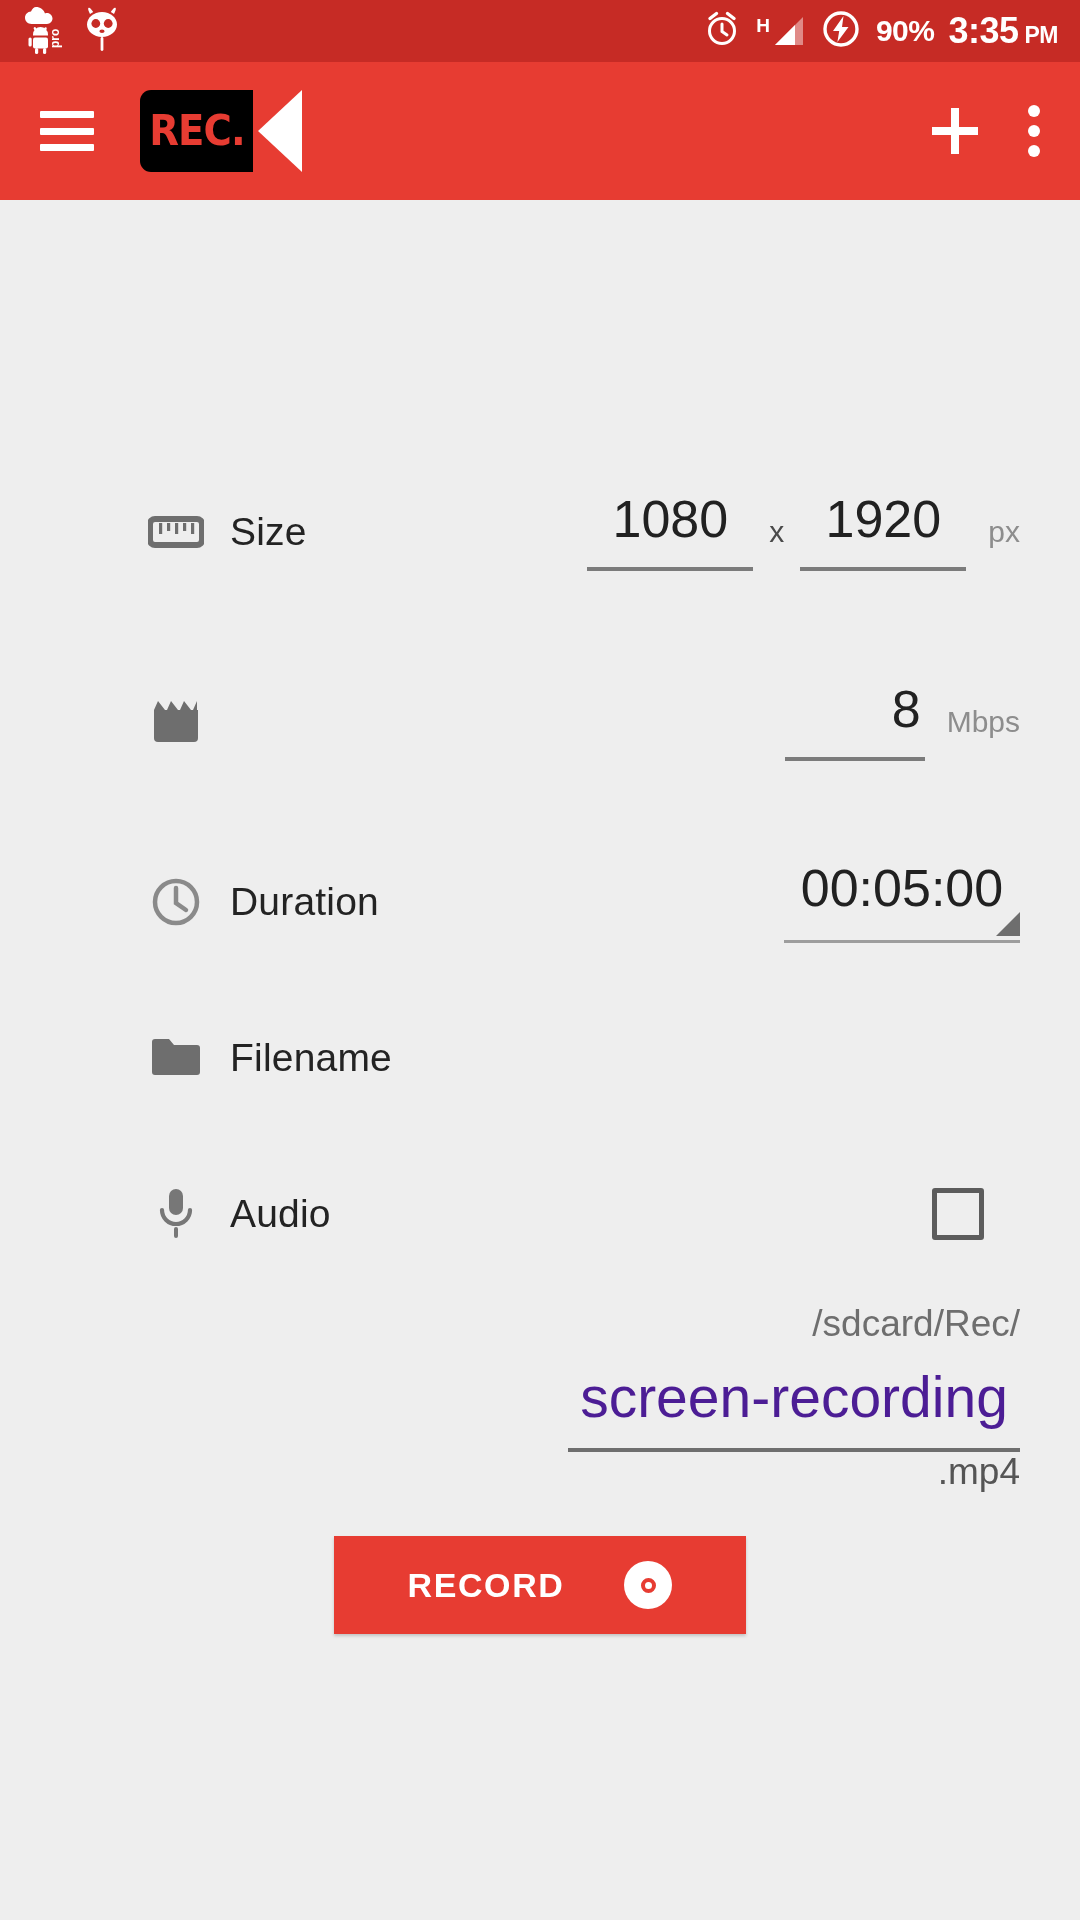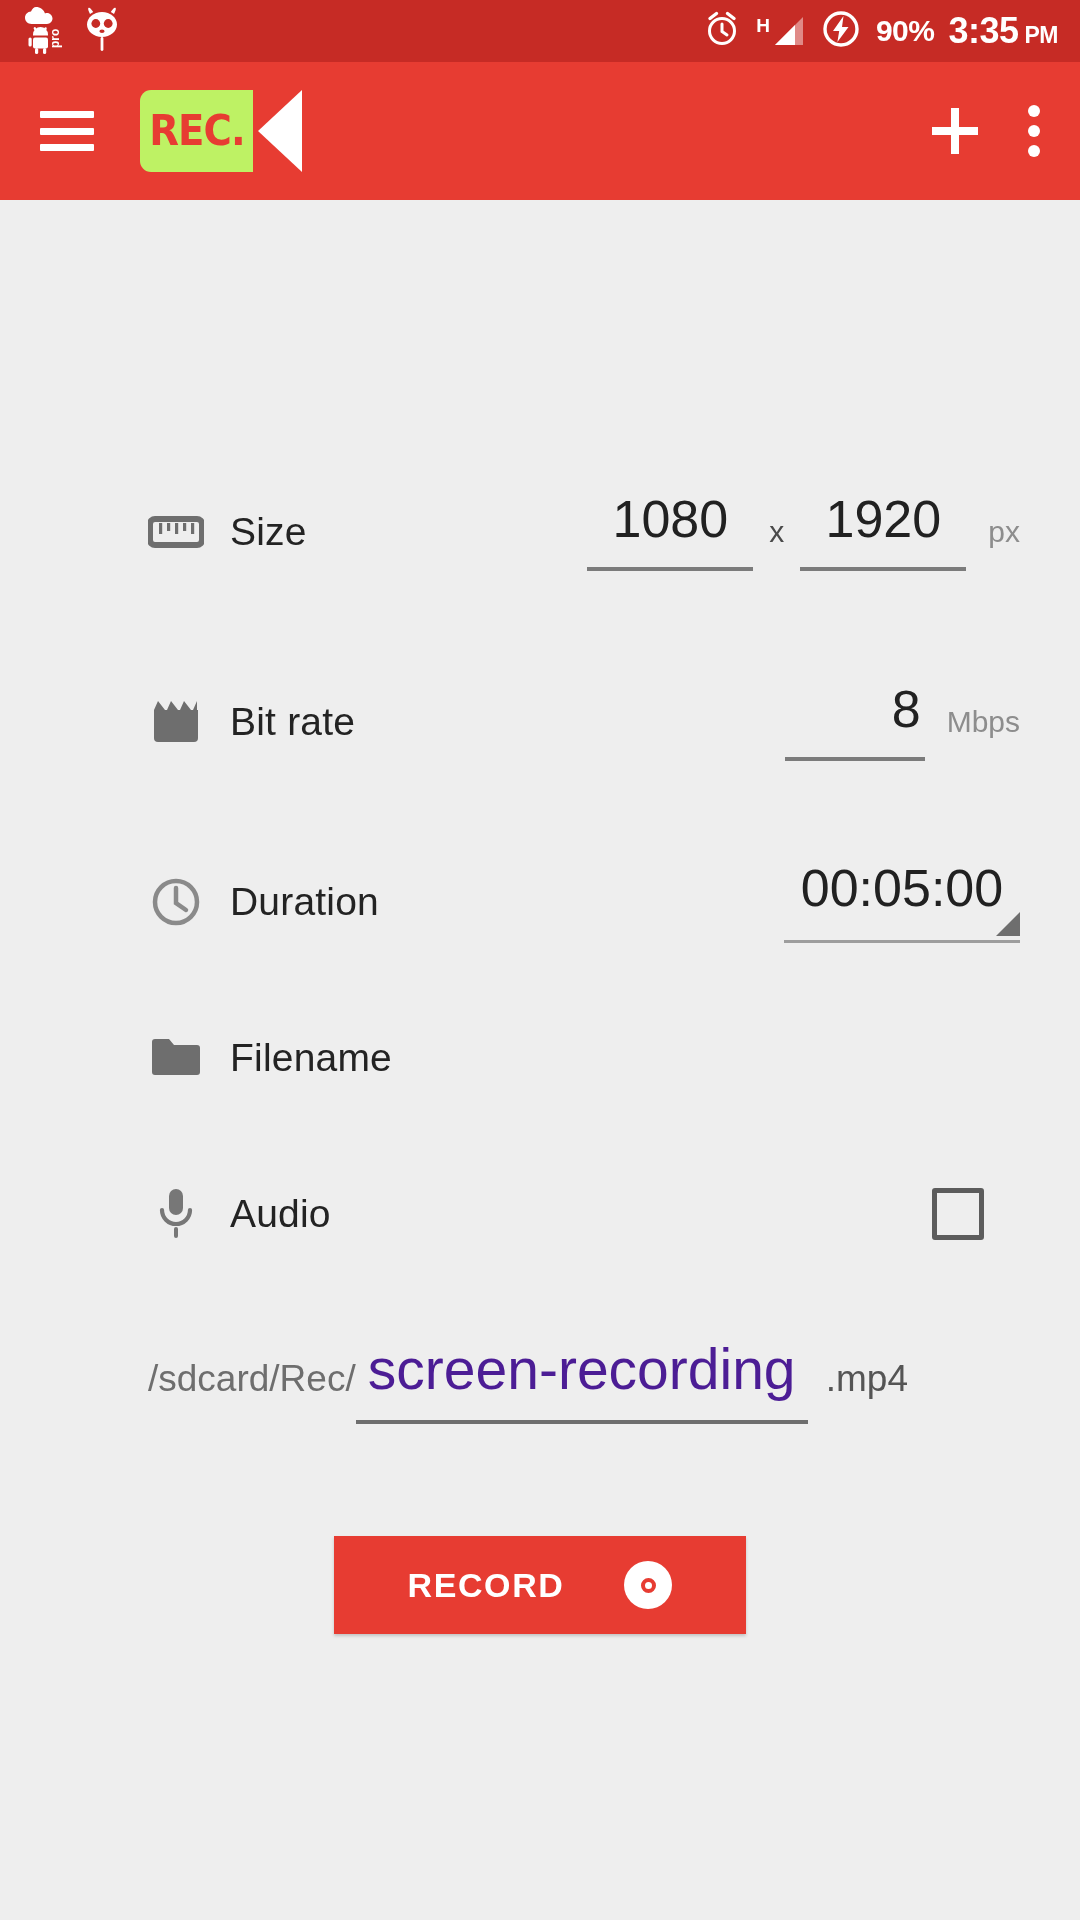--- a/index.html
+++ b/index.html
@@ -93,21 +93,21 @@
     background: #ffffff;
     border-radius: 1px;
   }
   .logo {
     display: flex;
     align-items: center;
     margin-left: 46px;
     flex: 0 0 auto;
   }
   .logo-body {
-    background: #bef264;
+    background: #000000;
     border-radius: 11px 0 0 11px;
     width: 113px;
     height: 82px;
     display: flex;
     align-items: center;
     justify-content: center;
   }
   .logo-text {
     color: #e73c32;
     font-family: "DejaVu Sans", sans-serif;
@@ -432,21 +432,20 @@
     <span class="unit">px</span>
   </div>
 
   <div class="row" style="height:180px;">
     <span class="row-icon">
       <svg width="52" height="52" viewBox="0 0 52 52">
         <path fill="#6e6e6e" d="M4 14h44v28a4 4 0 0 1-4 4H8a4 4 0 0 1-4-4z"></path>
         <path fill="#6e6e6e" d="M4 14 8 5l7 9zM17 14l4-9 7 9zM30 14l4-9 7 9zM43 14l4-9v9z"></path>
       </svg>
     </span>
-    <span class="row-label">Bit rate</span>
     <span class="row-fill"></span>
     <span class="field" style="width:140px; text-align:right; padding-right:4px;">
       <span class="field-value">8</span>
     </span>
     <span class="unit">Mbps</span>
   </div>
 
   <div class="row" style="height:180px; ">
     <span class="row-icon">
       <svg width="52" height="52" viewBox="0 0 52 52">
@@ -478,21 +477,21 @@
         <rect x="16" y="3" width="14" height="26" rx="7" fill="#777777"></rect>
         <path d="M9 24a14 14 0 0 0 28 0" fill="none" stroke="#777777" stroke-width="4.2" stroke-linecap="round"></path>
         <rect x="21" y="41" width="4" height="11" rx="2" fill="#777777"></rect>
       </svg>
     </span>
     <span class="row-label">Audio</span>
     <span class="row-fill"></span>
     <span class="checkbox"></span>
   </div>
 
-  <div class="filename-line" style="height:120px;">
+  <div class="filename-line" style="height:120px;flex-direction:column;">
     <span class="fn-prefix">/sdcard/Rec/</span>
     <span class="fn-input">
       <span class="fn-placeholder">screen-recording</span>
     </span>
     <span class="fn-suffix">.mp4</span>
   </div>
 
   <div class="record-wrap" style="margin-top:112px;">
     <div class="record-btn">
       <span class="record-label">RECORD</span>

